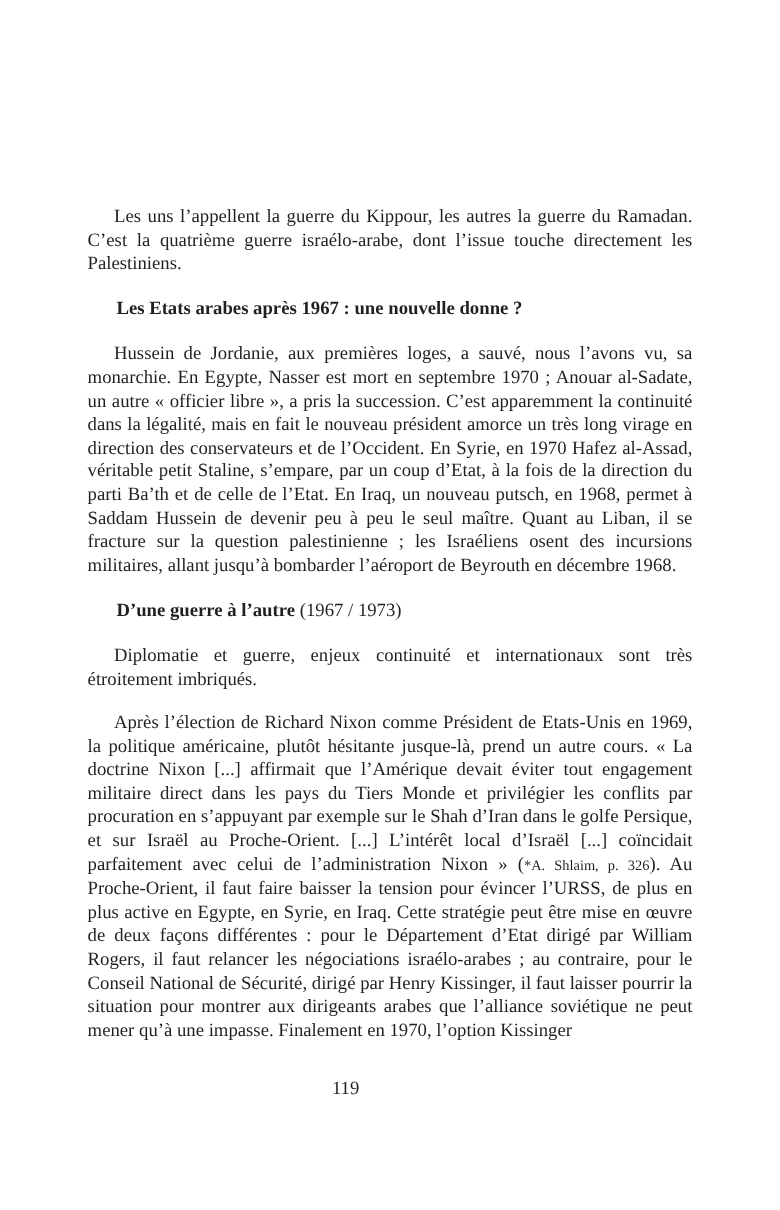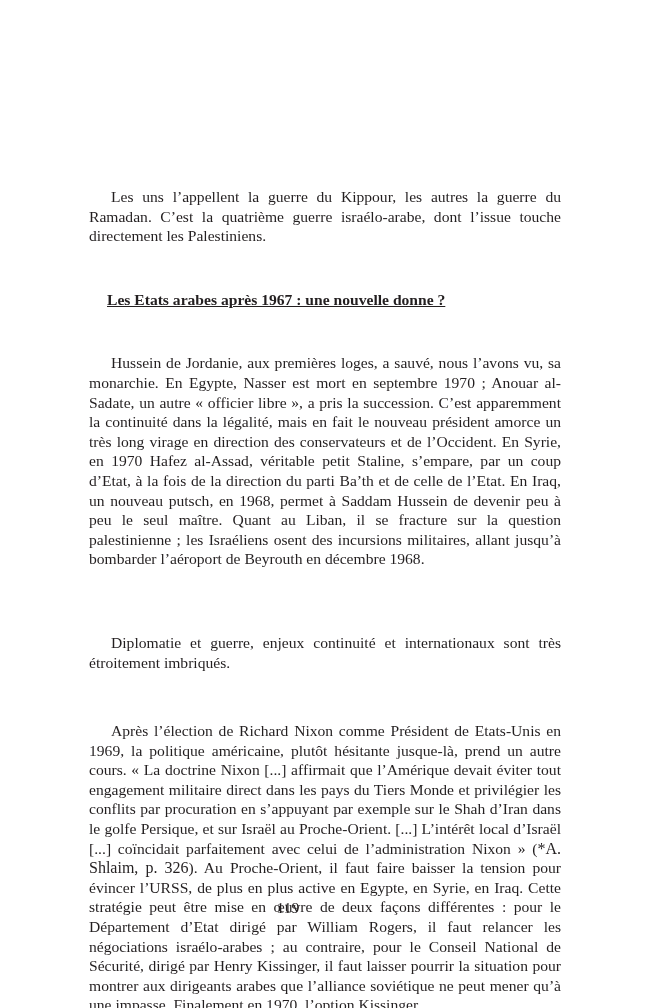--- a/index.html
+++ b/index.html
@@ -33,36 +33,35 @@
     }
     .body-block {
       position: absolute;
       left: 73px;
       top: 171px;
       width: 504px;
       font-size: 15.6px;
       line-height: 19.6px;
     }
     .para {
-      margin: 16px;
+      margin: 0;
       text-align: justify;
       text-indent: 22px;
       hyphens: manual;
     }
     .sub {
-      margin: 12px;
+      margin: 2px;
       text-indent: 22px;
       font-weight: bold;
-      text-decoration: underline;
     }
     .sub .normal {
       font-weight: normal;
     }
     .cite {
-      font-size: 16px;
+      font-size: 12px;
     }
     .gap-a { height: 16px; }
     .gap-b { height: 16px; }
     .gap-c { height: 17px; }
     .page-number {
       position: absolute;
       left: 0;
       width: 576px;
       top: 898px;
       text-align: center;
@@ -83,20 +82,21 @@
     <div class="gap-a"></div>
 
     <p class="sub">Les Etats arabes après 1967 : une nouvelle donne ?</p>
 
     <div class="gap-b"></div>
 
     <p class="para">Hussein de Jordanie, aux premières loges, a sauvé, nous l’avons vu, sa monarchie. En Egypte, Nasser est mort en septembre 1970 ; Anouar al-Sadate, un autre « officier libre », a pris la succession. C’est apparemment la continuité dans la légalité, mais en fait le nouveau président amorce un très long virage en direction des conservateurs et de l’Occident. En Syrie, en 1970 Hafez al-Assad, véritable petit Staline, s’empare, par un coup d’Etat, à la fois de la direction du parti Ba’th et de celle de l’Etat. En Iraq, un nouveau putsch, en 1968, permet à Saddam Hussein de devenir peu à peu le seul maître. Quant au Liban, il se fracture sur la question palestinienne ; les Israéliens osent des incursions militaires, allant jusqu’à bombarder l’aéroport de Beyrouth en décembre 1968.</p>
 
     <div class="gap-b"></div>
 
+    <p class="sub"><span>D’une guerre à l’autre</span><span class="normal"> (1967 / 1973)</span></p>
 
     <div class="gap-b"></div>
 
     <p class="para">Diplomatie et guerre, enjeux continuité et internationaux sont très étroitement imbriqués.</p>
 
     <div class="gap-c"></div>
 
     <p class="para"><span>Après l’élection de Richard Nixon comme Président de Etats-Unis en 1969, la politique américaine, plutôt hésitante jusque-là, prend un autre cours. « La doctrine Nixon [...] affirmait que l’Amérique devait éviter tout engagement militaire direct dans les pays du Tiers Monde et privilégier les conflits par procuration en s’appuyant par exemple sur le Shah d’Iran dans le golfe Persique, et sur Israël au Proche-Orient. [...] L’intérêt local d’Israël [...] coïncidait parfaitement avec celui de l’administration Nixon » (</span><span class="cite">*A. Shlaim, p. 326</span><span>). Au Proche-Orient, il faut faire baisser la tension pour évincer l’URSS, de plus en plus active en Egypte, en Syrie, en Iraq. Cette stratégie peut être mise en œuvre de deux façons différentes : pour le Département d’Etat dirigé par William Rogers, il faut relancer les négociations israélo-arabes ; au contraire, pour le Conseil National de Sécurité, dirigé par Henry Kissinger, il faut laisser pourrir la situation pour montrer aux dirigeants arabes que l’alliance soviétique ne peut mener qu’à une impasse. Finalement en 1970, l’option Kissinger</span></p>
 
   </div>

